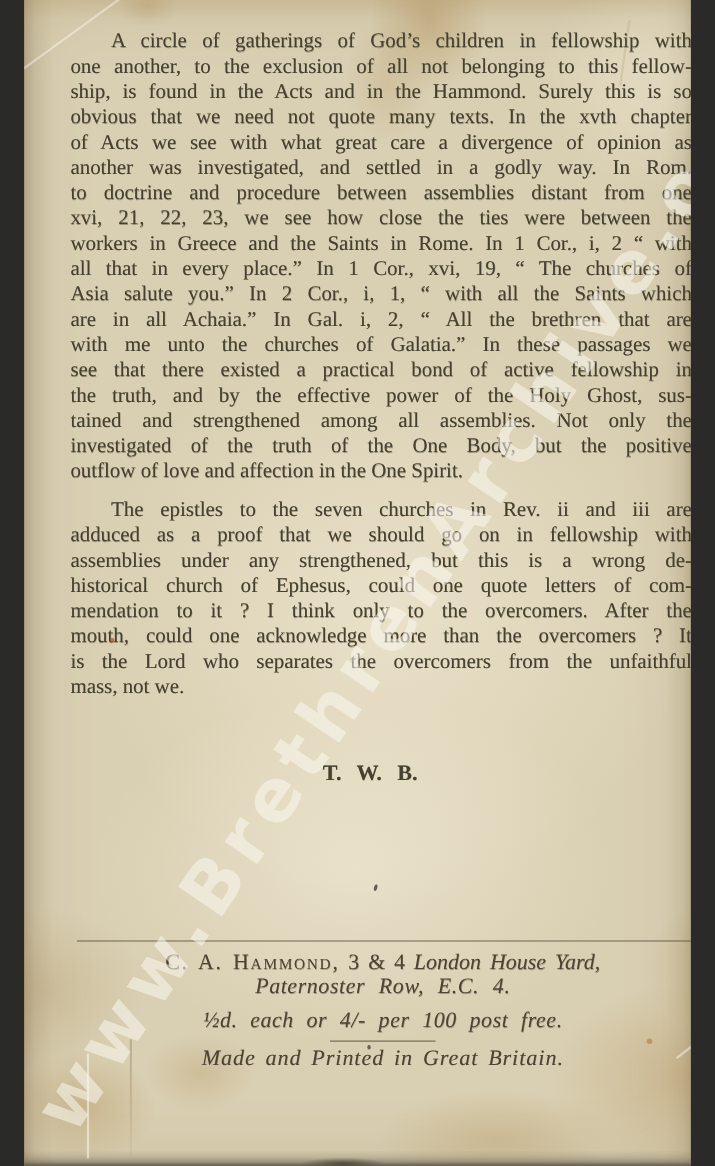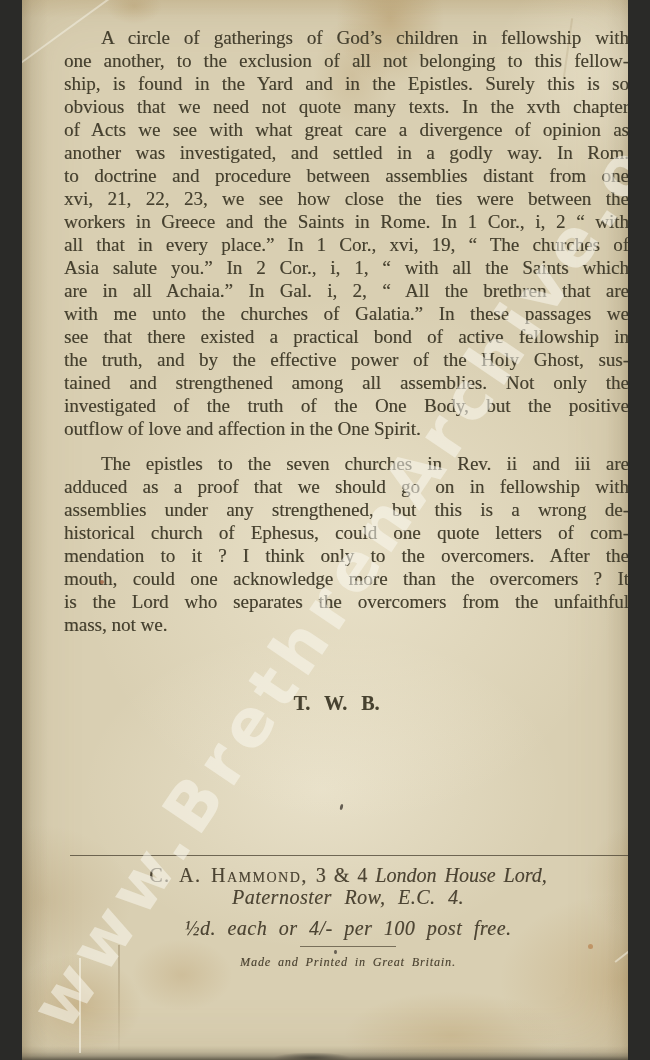--- a/index.html
+++ b/index.html
@@ -82,21 +82,21 @@
   }
   .pub-line1 { font-size: 20px; line-height: 22px; word-spacing: 3px; }
   .sc { font-variant: small-caps; letter-spacing: 1.5px; }
   .it { font-style: italic; }
   .pub-line2 { font-size: 20px; line-height: 22px; word-spacing: 7px; letter-spacing: 0.5px; }
   .price { font-size: 20px; line-height: 22px; margin-top: 9px; word-spacing: 6px; letter-spacing: 0.5px; }
   .mini-rule {
     width: 96px; margin: 7px auto 0 auto;
     border-top: 1.3px solid rgba(78,70,52,0.7);
   }
-  .imprint { font-size: 12px; line-height: 20px; margin-top: 5px; letter-spacing: 0.9px; word-spacing: 3px; }
+  .imprint { font-size: 20px; line-height: 20px; margin-top: 5px; letter-spacing: 0.9px; word-spacing: 3px; }
 
   
   .watermark {
     position: absolute;
     left: 347px; top: 545px;
     transform: translate(-50%, -50%) rotate(-56deg);
     transform-origin: center;
     font-family: "DejaVu Sans", "Liberation Sans", sans-serif;
     font-weight: bold;
     font-size: 66px;
@@ -124,21 +124,21 @@
 </style>
 </head>
 <body>
 
 <div class="page">
 
   <div class="body-text" id="paragraph-host">
       <div class="para">
         <div class="line first">A circle of gatherings of God’s children in fellowship with</div>
         <div class="line">one another, to the exclusion of all not belonging to this fellow-</div>
-        <div class="line">ship, is found in the Yard and in the Epistles.  Surely this is so</div>
+        <div class="line">ship, is found in the Acts and in the Hammond.  Surely this is so</div>
         <div class="line">obvious that we need not quote many texts.  In the xvth chapter</div>
         <div class="line">of Acts we see with what great care a divergence of opinion as</div>
         <div class="line">another was investigated, and settled in a godly way.  In Rom.</div>
         <div class="line">to doctrine and procedure between assemblies distant from one</div>
         <div class="line">xvi, 21, 22, 23, we see how close the ties were between the</div>
         <div class="line">workers in Greece and the Saints in Rome.  In 1 Cor., i, 2 “ with</div>
         <div class="line">all that in every place.”  In 1 Cor., xvi, 19, “ The churches of</div>
         <div class="line">Asia salute you.”  In 2 Cor., i, 1, “ with all the Saints which</div>
         <div class="line">are in all Achaia.”  In Gal. i, 2, “ All the brethren that are</div>
         <div class="line">with me unto the churches of Galatia.”   In these passages we</div>
@@ -160,21 +160,21 @@
       </div>
     </div>
 
   <div class="signature">T. W. B.</div>
 
   <div class="footer-rule"></div>
 
   <div class="footer">
     <div class="pub-line1"><span class="sc">C. A. Hammond,</span>
       <span>3 &amp; 4</span>
-      <span class="it">London House Lord,</span>
+      <span class="it">London House Yard,</span>
     </div>
     <div class="pub-line2 it">Paternoster Row, E.C. 4.</div>
     <div class="price it">½d. each or 4/- per 100 post free.</div>
     <div class="mini-rule"></div>
     <div class="imprint it">Made and Printed in Great Britain.</div>
   </div>
 
   <div class="watermark">www.BrethrenArchive.org</div>
 
   <div class="speck speck-1"></div>

